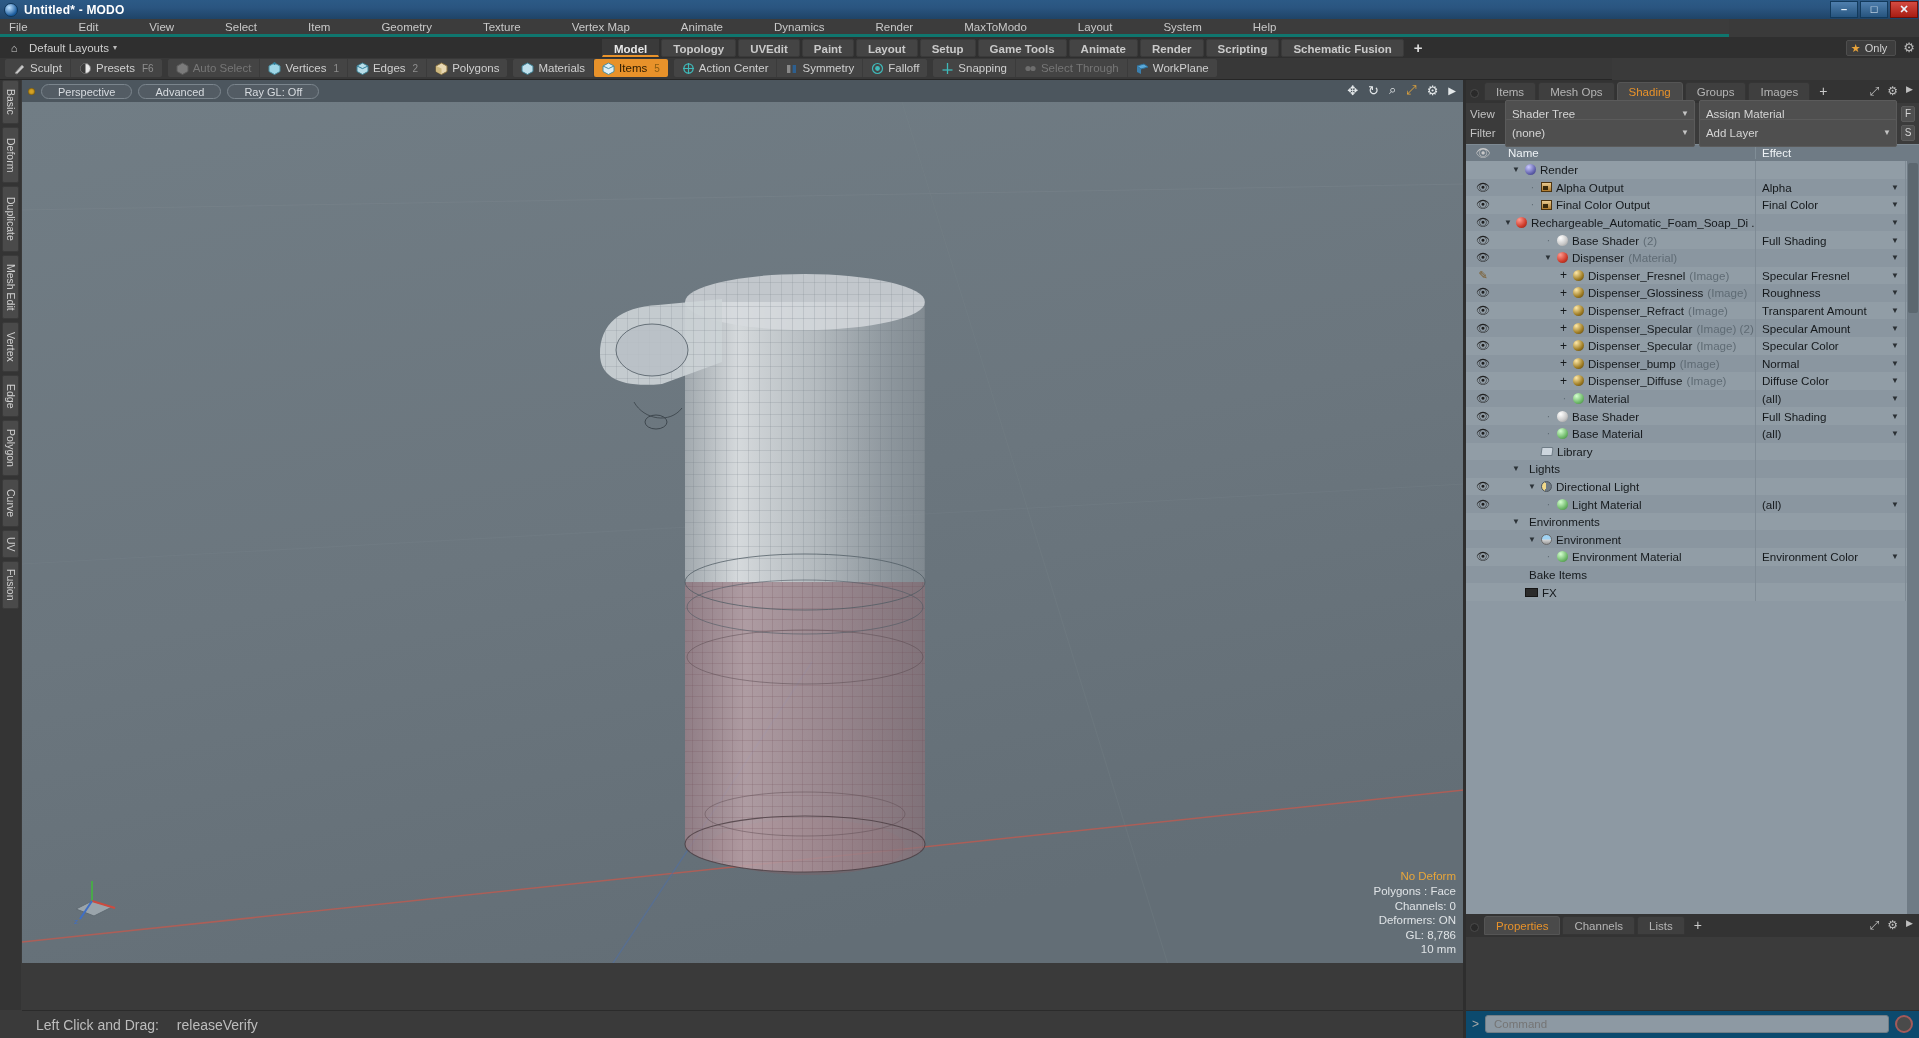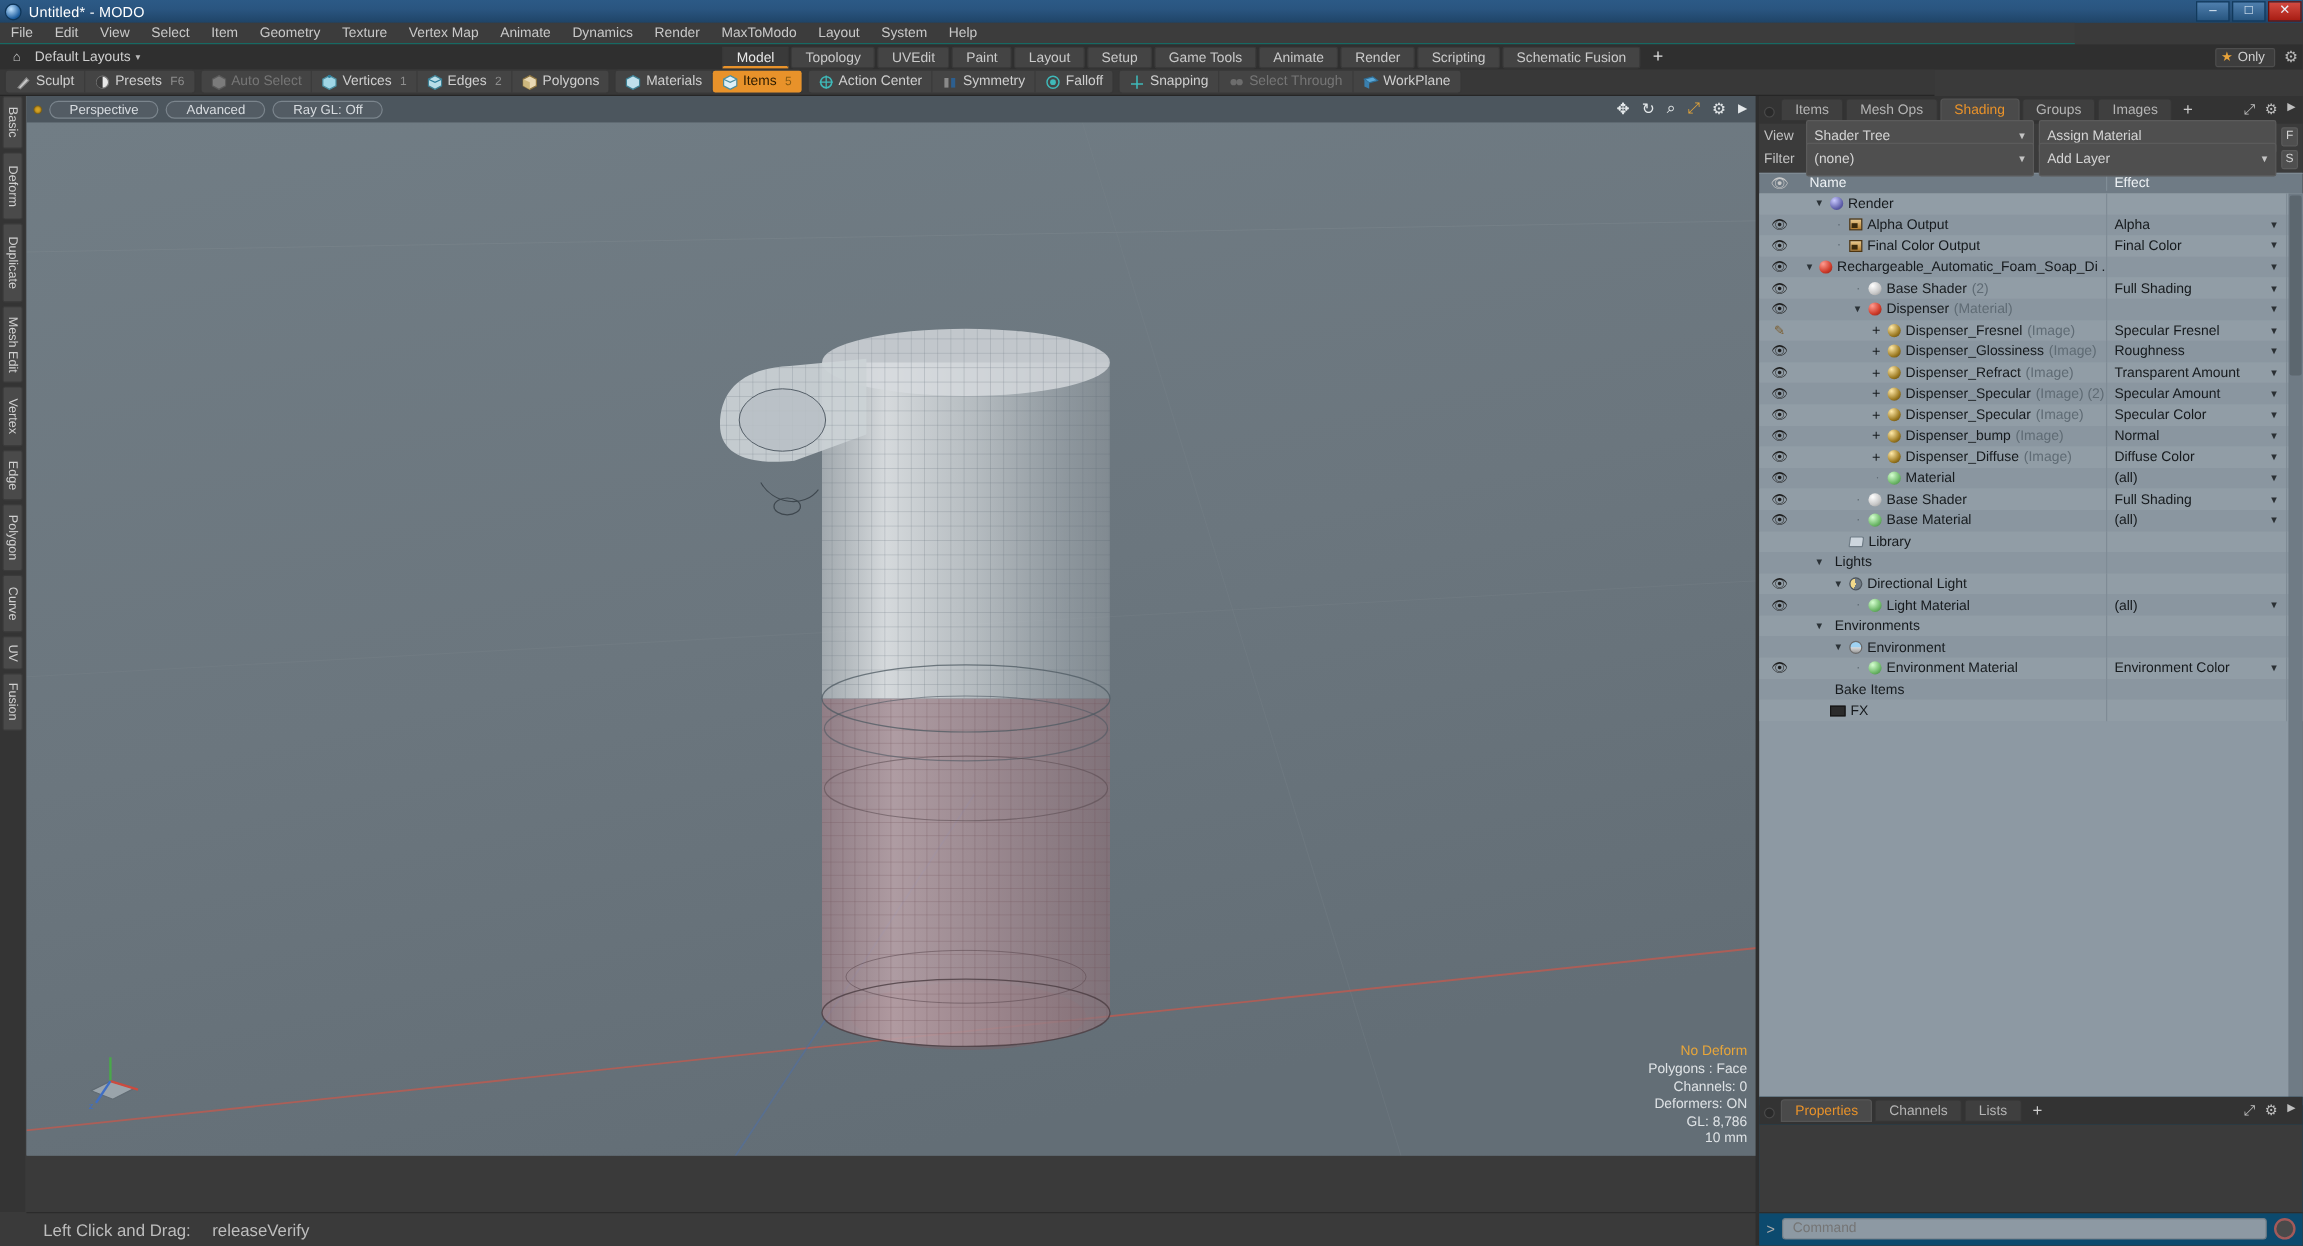--- a/index.html
+++ b/index.html
@@ -10,61 +10,62 @@
     font-size:12px;
     color:#c8c8c8;
     -webkit-font-smoothing:antialiased;
   }
   #app { position:relative; width:1919px; height:1038px; }
 
   
   .titlebar {
     position:absolute; left:0; top:0; width:1919px; height:19px;
     background:linear-gradient(180deg,#2c5a86 0%, #2a5580 40%, #1f4467 100%);
-    display:flex; align-items:center;
+    display:flex; align-items:center;font-weight:bold;
   }
   .titlebar .tb-icon {
     width:14px;height:14px;margin-left:4px;border-radius:50%;
     background:radial-gradient(circle at 35% 30%, #bfe2ff, #1b5c9e 70%);
     border:1px solid #0e3558;
   }
   .titlebar .tb-text { margin-left:6px; font-size:12px; color:#fff; letter-spacing:.2px;}
   .win-btns { position:absolute; right:0; top:0; height:19px; display:flex; }
   .win-btn {
     width:28px; height:17px; margin:1px 1px 0 1px;
     background:linear-gradient(180deg,#4f7fae,#27557f);
     border:1px solid #123a5c;
     color:#e8f2fb; font-size:11px; line-height:15px; text-align:center;
   }
   .win-btn.close { background:linear-gradient(180deg,#d44b42,#a81d13); border-color:#6d0f08; }
 
   
   .menubar {
     position:absolute; left:0; top:19px; width:1729px; height:18px;
     background:#3c3c3c; display:flex; align-items:center;
-    border-bottom:1px solid #0f766e;
+    border-bottom:3px solid #0f766e;
+    gap:33px;
   }
   .menu-item { padding:0 9px; font-size:11.5px; color:#c9c9c9; line-height:18px; cursor:default; }
 
   
   .layoutbar {
     position:absolute; left:0; top:37px; width:1919px; height:21px;
     background:#2f2f2f; display:flex; align-items:center;
   }
   .ll-icon {
     width:16px;height:14px;margin-left:6px;
     display:flex;align-items:center;justify-content:center;color:#c9c9c9;font-size:11px;
   }
   .layouts-label { margin-left:7px; font-size:11.5px; color:#cfcfcf; }
   .caretsm { font-size:8px; margin-left:4px; color:#bbb;}
   .maintabs { position:absolute; left:602px; top:0; height:21px; display:flex; align-items:center; }
   .mtab {
     height:18px; padding:0 11px; line-height:18px; font-size:11.5px;
     background:#444; color:#cacaca; border:1px solid #3a3a3a; border-radius:2px;
-    margin-right:2px; cursor:default;
+    margin-right:2px; cursor:default;font-weight:bold;
   }
   .mtab.active { background:#3a3a3a; color:#e8e8e8; border-bottom:2px solid #e8922a; border-radius:0; }
   .mtab.plus { background:transparent; border:none; font-size:15px; color:#ddd; padding:0 8px;}
   .topright { position:absolute; right:4px; top:0; height:21px; display:flex; align-items:center; gap:7px;}
   .only-btn {
     background:#3d3d3d; border:1px solid #4e4e4e; border-radius:2px;
     height:16px; line-height:14px; padding:0 8px 0 4px; font-size:11px; color:#d0d0d0;
     display:flex;align-items:center;gap:4px;
   }
   .star { color:#e8a33a; font-size:11px; }

